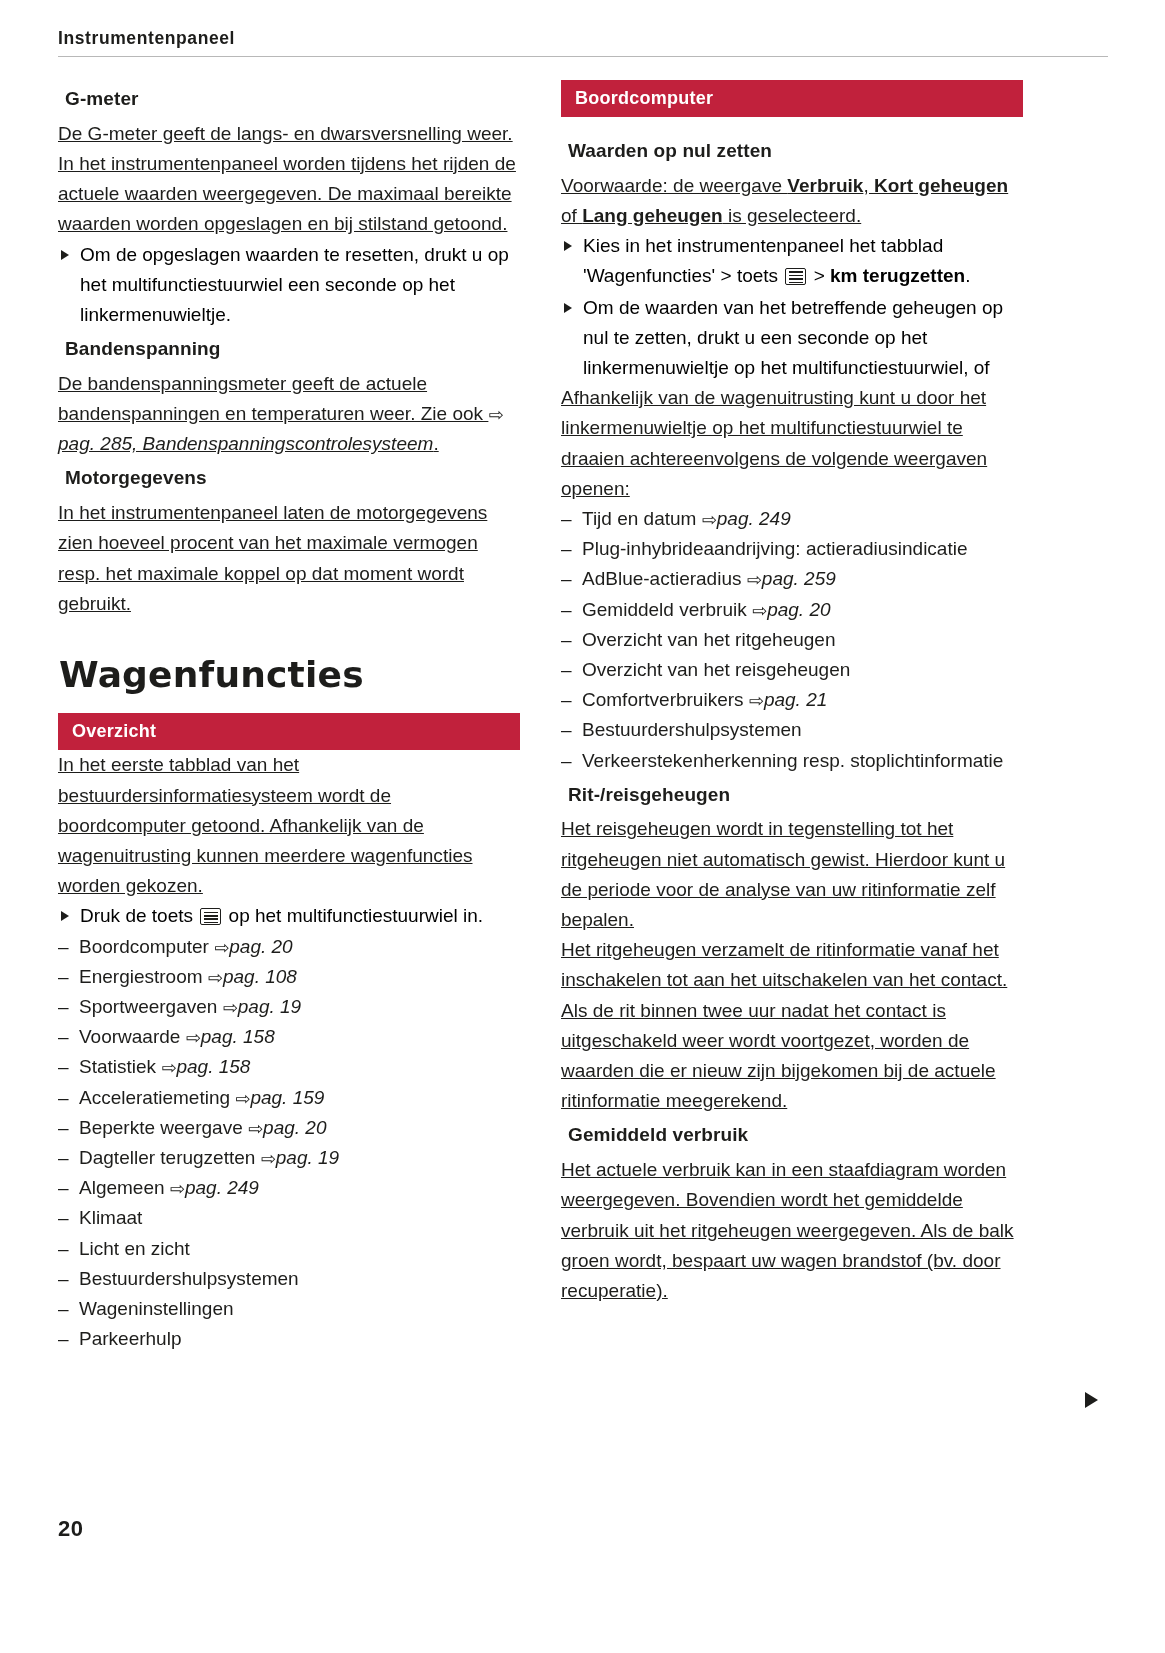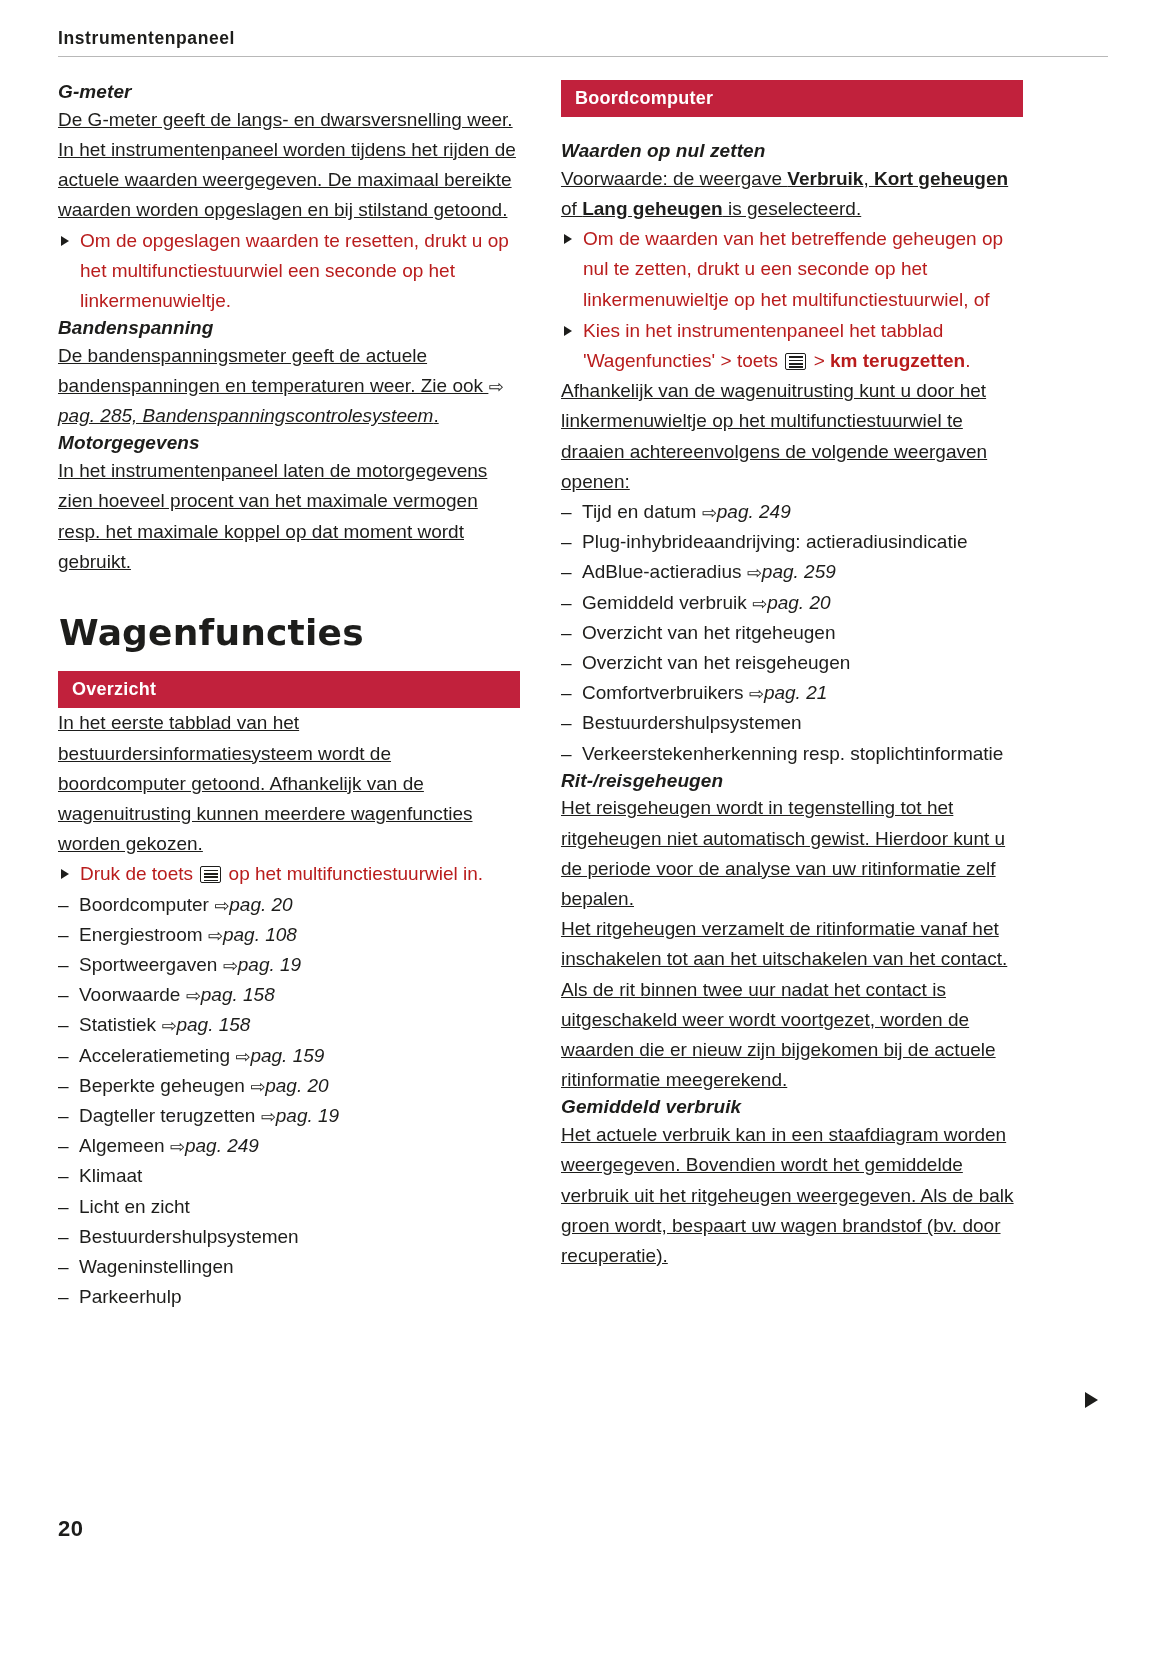--- a/index.html
+++ b/index.html
@@ -57,26 +57,25 @@
     top: 0;
     width: 462px;
   }
   .col-left  { left: 0px; }
   .col-right { left: 503px; }
 
   
   h3.sub {
     font-size: 19px;
     font-weight: bold;
-    margin: 0;
+    margin: 7px;
     padding: 0;
     line-height: 1.3;
     color: #1d1d1b;
     letter-spacing: 0.1px;
-    font-style: italic;
   }
   .gap-before-sub { margin-top: 23px; }
 
   p.body {
     font-size: 19px;
     line-height: 30.2px;
     margin: 0;
     padding: 0;
     color: #1d1d1b;
     letter-spacing: 0.01px;
@@ -117,21 +116,21 @@
     list-style: none;
     margin: 0;
     padding: 0;
   }
   ul.tri > li {
     position: relative;
     padding-left: 22px;
     font-size: 19px;
     line-height: 30.2px;
     margin: 0 0 0 0;
-    color: #b91c1c;
+    color: #000000;
   }
   ul.tri > li + li { margin-top: 1px; }
   ul.tri > li .tri-mark {
     position: absolute;
     left: 3px;
     top: 10px;
     width: 0; height: 0;
     border-left: 8px solid #1d1d1b;
     border-top: 5.5px solid transparent;
     border-bottom: 5.5px solid transparent;
@@ -258,42 +257,42 @@
         </li>
       </ul>
 
       <ul class="dash mt-md" id="left-items">
           <li><span class="dash-mark">–</span><span>Boordcomputer </span><span class="xref-arrow">⇨</span><i class="xref">pag. 20</i></li>
           <li><span class="dash-mark">–</span><span>Energiestroom </span><span class="xref-arrow">⇨</span><i class="xref">pag. 108</i></li>
           <li><span class="dash-mark">–</span><span>Sportweergaven </span><span class="xref-arrow">⇨</span><i class="xref">pag. 19</i></li>
           <li><span class="dash-mark">–</span><span>Voorwaarde </span><span class="xref-arrow">⇨</span><i class="xref">pag. 158</i></li>
           <li><span class="dash-mark">–</span><span>Statistiek </span><span class="xref-arrow">⇨</span><i class="xref">pag. 158</i></li>
           <li><span class="dash-mark">–</span><span>Acceleratiemeting </span><span class="xref-arrow">⇨</span><i class="xref">pag. 159</i></li>
-          <li><span class="dash-mark">–</span><span>Beperkte geheugen </span><span class="xref-arrow">⇨</span><i class="xref">pag. 20</i></li>
+          <li><span class="dash-mark">–</span><span>Beperkte weergave </span><span class="xref-arrow">⇨</span><i class="xref">pag. 20</i></li>
           <li><span class="dash-mark">–</span><span>Dagteller terugzetten </span><span class="xref-arrow">⇨</span><i class="xref">pag. 19</i></li>
           <li><span class="dash-mark">–</span><span>Algemeen </span><span class="xref-arrow">⇨</span><i class="xref">pag. 249</i></li>
           <li><span class="dash-mark">–</span><span>Klimaat</span></li>
           <li><span class="dash-mark">–</span><span>Licht en zicht</span></li>
           <li><span class="dash-mark">–</span><span>Bestuurdershulpsystemen</span></li>
           <li><span class="dash-mark">–</span><span>Wageninstellingen</span></li>
           <li><span class="dash-mark">–</span><span>Parkeerhulp</span></li>
         </ul>
     </div>
 
     <div class="col col-right">
 
       <div class="red-bar">Boordcomputer</div>
 
       <h3 class="sub" style="margin-top:22px">Waarden op nul zetten</h3>
 
       <p class="body mt-sm" id="precondition"><span>Voorwaarde: de weergave </span><b>Verbruik</b><span>, </span><b>Kort geheugen</b><span> of </span><b>Lang geheugen</b><span> is geselecteerd.</span></p>
 
       <ul class="tri mt-md" id="bc-bullets">
+          <li><span class="tri-mark"></span><span>Kies in het instrumentenpaneel het tabblad 'Wagenfuncties' &gt; toets </span><span class="menu-icon"><i></i><i></i><i></i><i></i></span><span> &gt; </span><b>km terugzetten</b><span>.</span></li>
           <li><span class="tri-mark"></span><span>Om de waarden van het betreffende geheugen op nul te zetten, drukt u een seconde op het linkermenuwieltje op het multifunctiestuurwiel, of</span></li>
-          <li><span class="tri-mark"></span><span>Kies in het instrumentenpaneel het tabblad 'Wagenfuncties' &gt; toets </span><span class="menu-icon"><i></i><i></i><i></i><i></i></span><span> &gt; </span><b>km terugzetten</b><span>.</span></li>
         </ul>
 
       <p class="body mt-lg">Afhankelijk van de wagenuitrusting kunt u door het linkermenuwieltje op het multifunctiestuurwiel te draaien achtereenvolgens de volgende weergaven openen:</p>
 
       <ul class="dash mt-md" id="right-items">
           <li><span class="dash-mark">–</span><span>Tijd en datum </span><span class="xref-arrow">⇨</span><i class="xref">pag. 249</i></li>
           <li><span class="dash-mark">–</span><span>Plug-inhybrideaandrijving: actieradiusindicatie</span></li>
           <li><span class="dash-mark">–</span><span>AdBlue-actieradius </span><span class="xref-arrow">⇨</span><i class="xref">pag. 259</i></li>
           <li><span class="dash-mark">–</span><span>Gemiddeld verbruik </span><span class="xref-arrow">⇨</span><i class="xref">pag. 20</i></li>
           <li><span class="dash-mark">–</span><span>Overzicht van het ritgeheugen</span></li>

